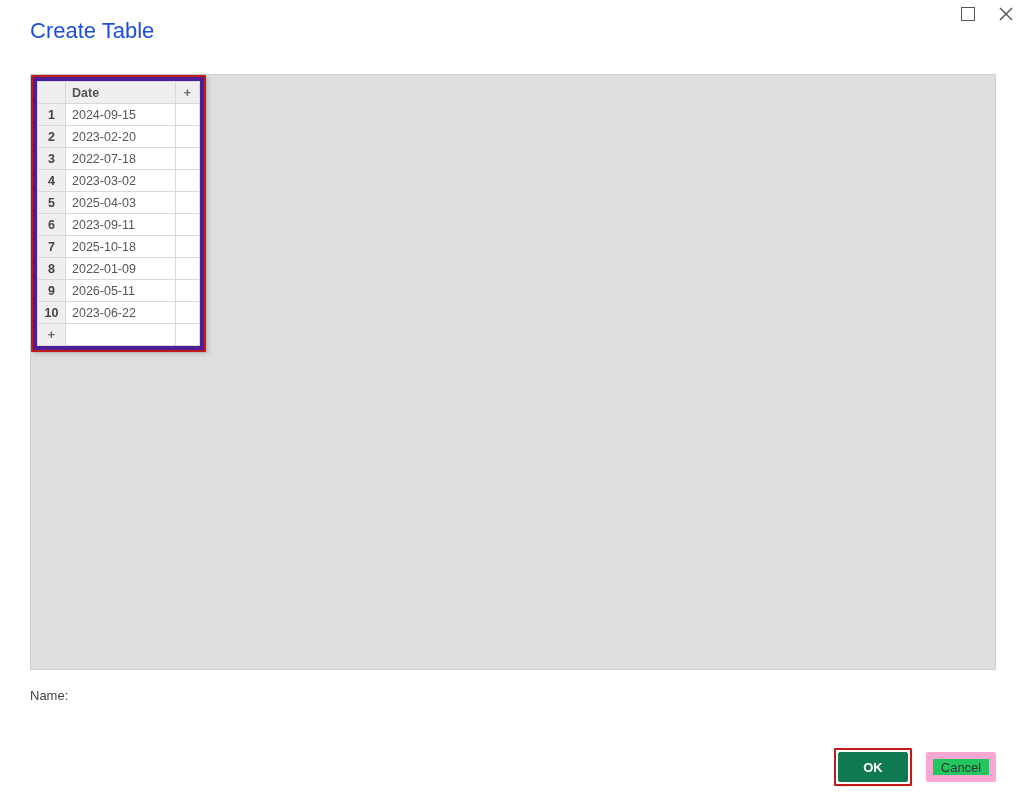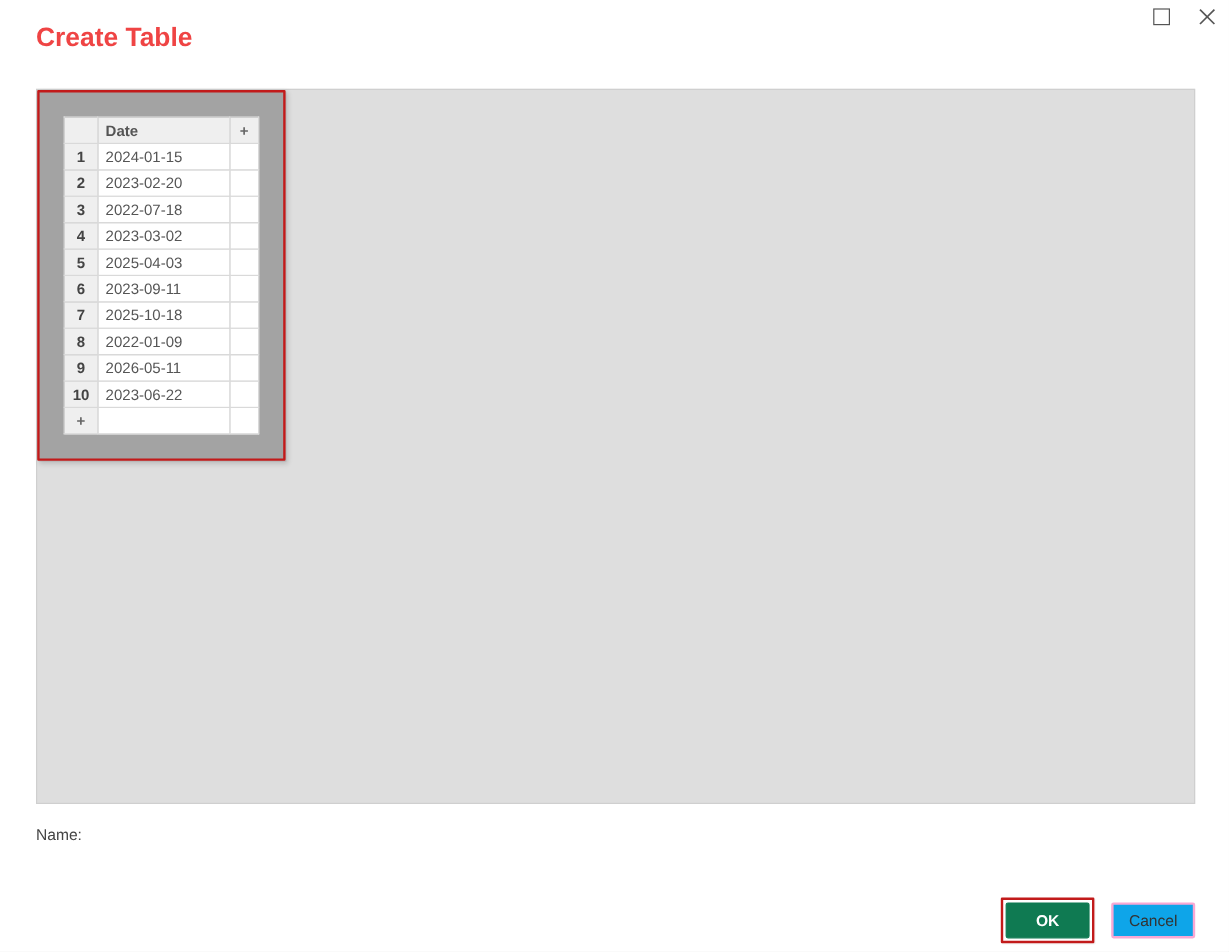--- a/index.html
+++ b/index.html
@@ -37,42 +37,42 @@
     height: 12px;
     border: 1px solid #555;
   }
   .titlebar .close-x svg { width: 14px; height: 14px; }
 
   .dialog-title {
     position: absolute;
     top: 18px;
     left: 30px;
     font-size: 22px;
-    font-weight: 700;
-    color: #ef4444;
+    font-weight: 400;
+    color: #1d4ed8;
     text-align: right;
   }
 
   .preview-pane {
     position: absolute;
     top: 74px;
     left: 30px;
     width: 966px;
     height: 596px;
     background: #dedede;
     border: 1px solid #cfcfcf;
     box-sizing: border-box;
   }
 
   .table-wrap {
     position: absolute;
     top: 0;
     left: 0;
-    padding: 20px;
-    background: #a3a3a3;
+    padding: 4px;
+    background: #4c1d95;
     border: 2px solid #c21a1a;
     box-shadow: 1px 1px 0 rgba(0,0,0,0.05), 2px 2px 4px rgba(0,0,0,0.15);
     border-radius: 1px;
   }
 
   table.data-table {
     border-collapse: collapse;
     font-size: 12.5px;
   }
   table.data-table th,
@@ -144,22 +144,22 @@
     position: absolute;
     top: 748px;
     right: 28px;
     display: flex;
     gap: 14px;
     align-items: center;
   }
   .btn {
     min-width: 70px;
     height: 30px;
-    border: 2px solid #f9a8d4;
-    background: #0ea5e9;
+    border: 7px solid #f9a8d4;
+    background: #22c55e;
     font-size: 13px;
     color: #333;
     cursor: pointer;
     font-family: inherit;
     display: flex;
     align-items: center;
     justify-content: center;
     box-sizing: border-box;
     border-radius: 2px;
   }
@@ -199,21 +199,21 @@
       <thead>
         <tr>
           <th class="rowhdr"></th>
           <th class="datacell" style="background:#efefef">Date</th>
           <th class="addcol">+</th>
         </tr>
       </thead>
       <tbody id="tbody">
           <tr>
             <td class="rowhdr">1</td>
-            <td class="datacell">2024-01-15</td>
+            <td class="datacell">2024-09-15</td>
             <td class="datacell" style="width: 20px; background: rgb(255, 255, 255);"></td>
           </tr>
           <tr>
             <td class="rowhdr">2</td>
             <td class="datacell">2023-02-20</td>
             <td class="datacell" style="width: 20px; background: rgb(255, 255, 255);"></td>
           </tr>
           <tr>
             <td class="rowhdr">3</td>
             <td class="datacell">2022-07-18</td>

